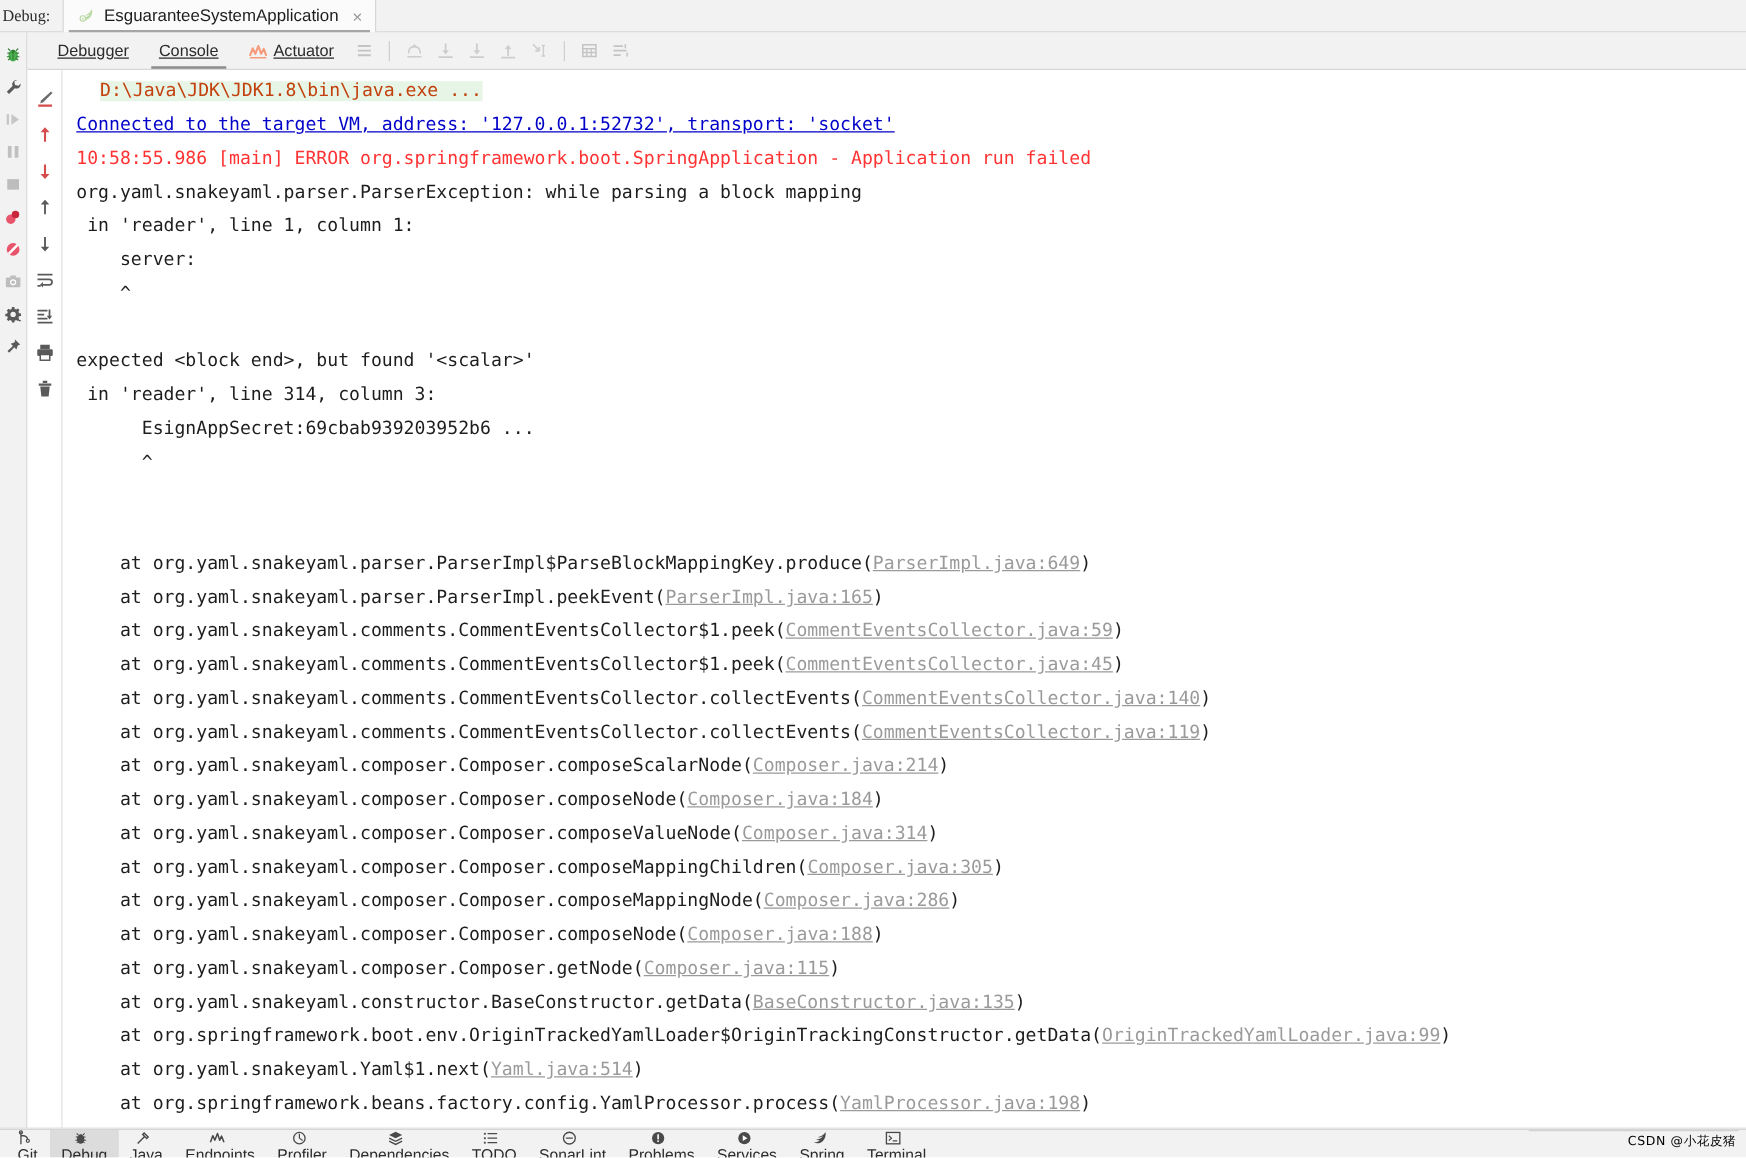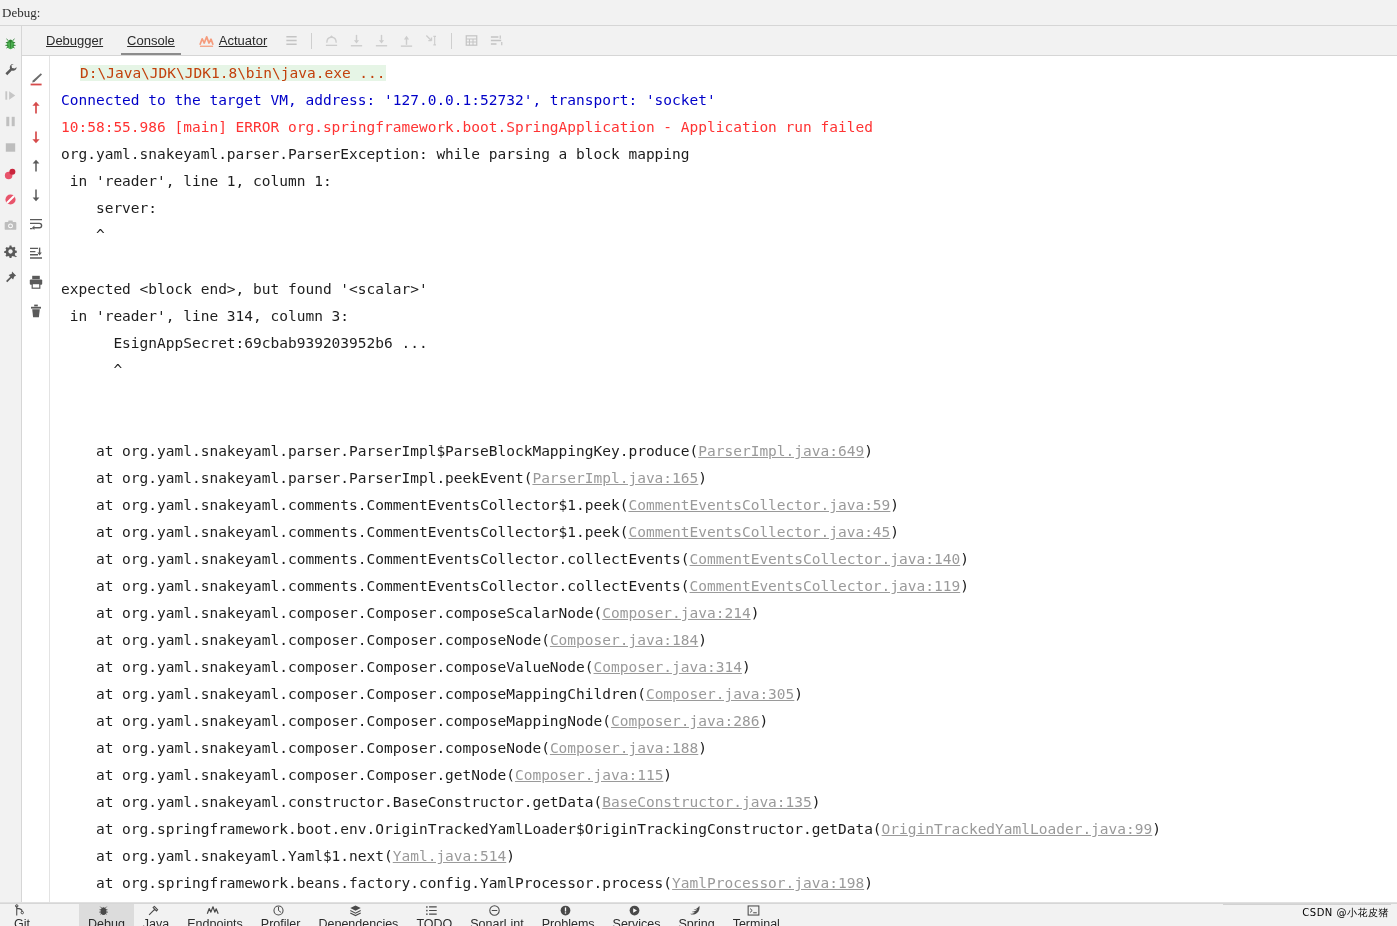--- a/index.html
+++ b/index.html
@@ -103,39 +103,39 @@
     overflow:hidden;
     box-sizing:border-box;
     padding:4px 0 0 10px;
     font-family:"DejaVu Sans Mono", monospace;
     font-size:14.5px;
     line-height:27px;
     white-space:pre;
   }
   .cline{height:27px;white-space:pre;}
   .c-cmd{color:#c2410c;background:#e6f5e6;display:inline;margin-left:19px;}
-  .c-blue{color:#0000c8;}
+  .c-blue{color:#0000c8;text-decoration:underline;}
   .c-red{color:#ff3333;}
   .c-dark{color:#1d1d1d;}
   .c-link{color:#9a9a9a;text-decoration:underline;}
 
   
   .statusbar{
     position:absolute;left:0;bottom:0;width:1397px;height:23px;
     background:#f2f2f2;
     border-top:1px solid #d6d6d6;
     display:flex;align-items:center;
     box-sizing:border-box;
     padding-left:4px;
   }
   .sb-item{
     display:flex;align-items:center;height:22px;padding:0 9px;
     font-size:12.5px;color:#2b2b2b;white-space:nowrap;flex-direction:column;
   }
-  .sb-item.active{background:#dcdcdc;margin-left:39px;}
+  .sb-item.active{background:#dcdcdc;}
   .sb-item .ico{margin-right:5px;display:inline-flex;align-items:center;}
   .watermark{
     position:absolute;right:8px;top:2px;
     font-size:10px;color:#000000;
     font-family:"DejaVu Sans", sans-serif;
     white-space:nowrap;letter-spacing:.5px;
   }
   .wm-rule{
     position:absolute;right:6px;top:0px;width:168px;height:1px;background:#d2d2d2;
   }
@@ -143,20 +143,31 @@
     position:absolute;left:0;bottom:23px;width:1397px;height:1px;background:#e0e0e0;
   }
 </style>
 </head>
 <body>
 
 <div class="app">
 
   <div class="tabstrip">
     <span class="debug-label">Debug:</span>
+    <div class="run-tab">
+      <span class="leaf-ico">
+        <svg width="15" height="15" viewBox="0 0 16 16">
+          <path d="M13.5 2.5c.6 2.6-.2 5.6-2.3 7.6-2 2-5 2.6-7.2 1.6 1.7.3 3.6-.2 5-1.5-1.2.3-2.4.1-3.3-.5 2.4.1 4.6-1 6-2.9-1.4.9-3 1.3-4.5 1 2.4-.5 4.5-2.2 5.6-4.5z" fill="#b9d9a4"></path>
+          <circle cx="5.6" cy="10.4" r="2.3" fill="#ffffff" stroke="#b9d9a4" stroke-width="1"></circle>
+          <circle cx="5.6" cy="10.4" r=".8" fill="#b9d9a4"></circle>
+        </svg>
+      </span>
+      <span class="tab-title">EsguaranteeSystemApplication</span>
+      <span class="tab-close">×</span>
+    </div>
   </div>
 
   <div class="left-rail">
 
     <div class="rail-ico">
       <svg width="15" height="15" viewBox="0 0 16 16">
         <ellipse cx="8" cy="9" rx="4" ry="5" fill="#4caf50"></ellipse>
         <rect x="6.6" y="4" width="2.8" height="3" rx="1.2" fill="#2e7d32"></rect>
         <path d="M3.5 7h2M10.5 7h2M3 10h2.2M10.8 10h2.2M4 12.6l1.6-1M12 12.6l-1.6-1M5.3 4.6 4 3.4M10.7 4.6 12 3.4" stroke="#2e7d32" stroke-width="1" fill="none" stroke-linecap="round"></path>
         <path d="M8 5v8" stroke="#2e7d32" stroke-width=".8"></path>

